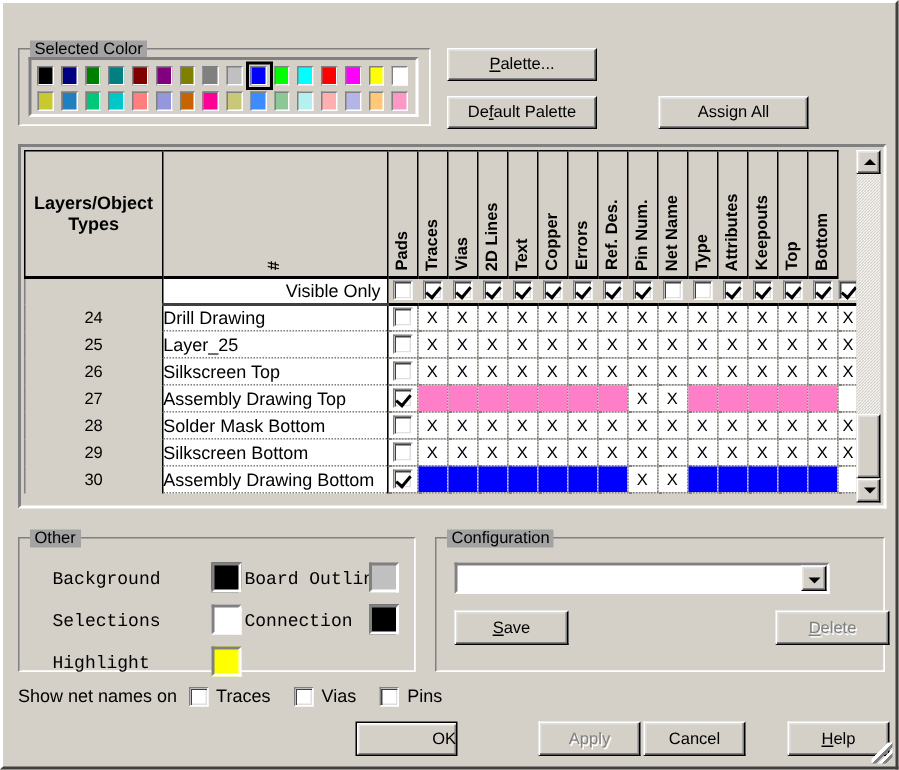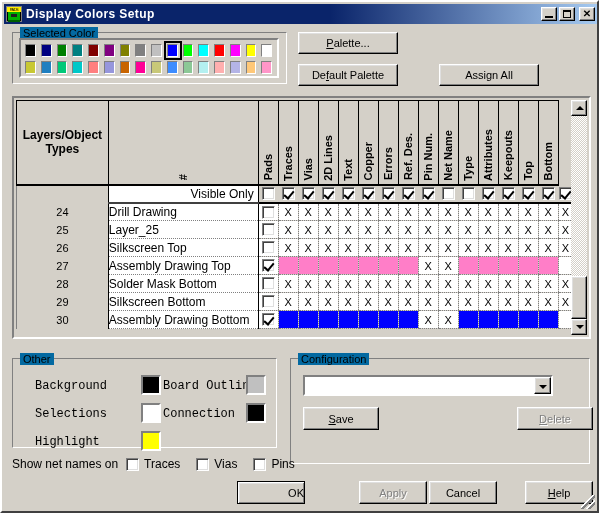--- a/index.html
+++ b/index.html
@@ -98,21 +98,21 @@
     box-sizing: border-box;
   }
   .group::before {
     content:""; position:absolute; left:1px; top:1px; right:-1px; bottom:-1px;
     border: 1px solid #ffffff;
     border-left-color: transparent; border-top-color: transparent;
     pointer-events:none;
   }
   .group > .legend {
     position: absolute; top: -6px; left: 7px;
-    background: #0369a1;
+    background: #a3a3a3;
     padding: 0 3px;
     font-size: 11px;
     color: #000;
     font-family: "Liberation Sans", sans-serif;
     white-space: nowrap;
   }
 
   
   #selected-color-group { left: 10px; top: 30px; width: 275px; height: 52px; }
   .palette-well {
@@ -359,21 +359,21 @@
   }
   .colorbox {
     position: absolute;
     width: 20px; height: 20px;
     border: 2px solid;
     border-color: #808080 #ffffff #ffffff #808080;
     box-sizing: border-box;
   }
 
   
-  #config-group { left: 288px; top: 356px; width: 300px; height: 106px; }
+  #config-group { left: 288px; top: 356px; width: 300px; height: 90px; }
   .combo {
     position: absolute; left: 12px; top: 16px;
     width: 250px; height: 21px;
     background: #ffffff;
     border: 2px solid;
     border-color: #808080 #ffffff #ffffff #808080;
     box-sizing: border-box;
     display: flex; align-items: center;
   }
   .combo input {
@@ -424,33 +424,20 @@
     background:
       linear-gradient(135deg, transparent 40%, #ffffff 40%, #ffffff 50%, #808080 50%, #808080 60%, transparent 60%),
       linear-gradient(135deg, transparent 65%, #ffffff 65%, #ffffff 75%, #808080 75%, #808080 85%, transparent 85%);
   }
 </style>
 </head>
 <body>
 
 <div class="window">
 
-  <div class="titlebar">
-    <div class="title-icon">
-      <div class="pads-top">PADS</div>
-      <div class="pads-body"></div>
-      <div class="pads-chip"></div>
-    </div>
-    <div class="title-text">Display Colors Setup</div>
-    <div class="win-btns">
-      <div class="win-btn min"></div>
-      <div class="win-btn max"></div>
-      <div class="win-btn close"><span>✕</span></div>
-    </div>
-  </div>
 
   <div class="group" id="selected-color-group">
     <span class="legend">Selected Color</span>
     <div class="palette-well">
       <div class="palette-row" id="pal-row-1">
           <div class="swatch">
             <i style="background: rgb(0, 0, 0);"></i>
           </div>
           <div class="swatch">
             <i style="background: rgb(0, 0, 128);"></i>

